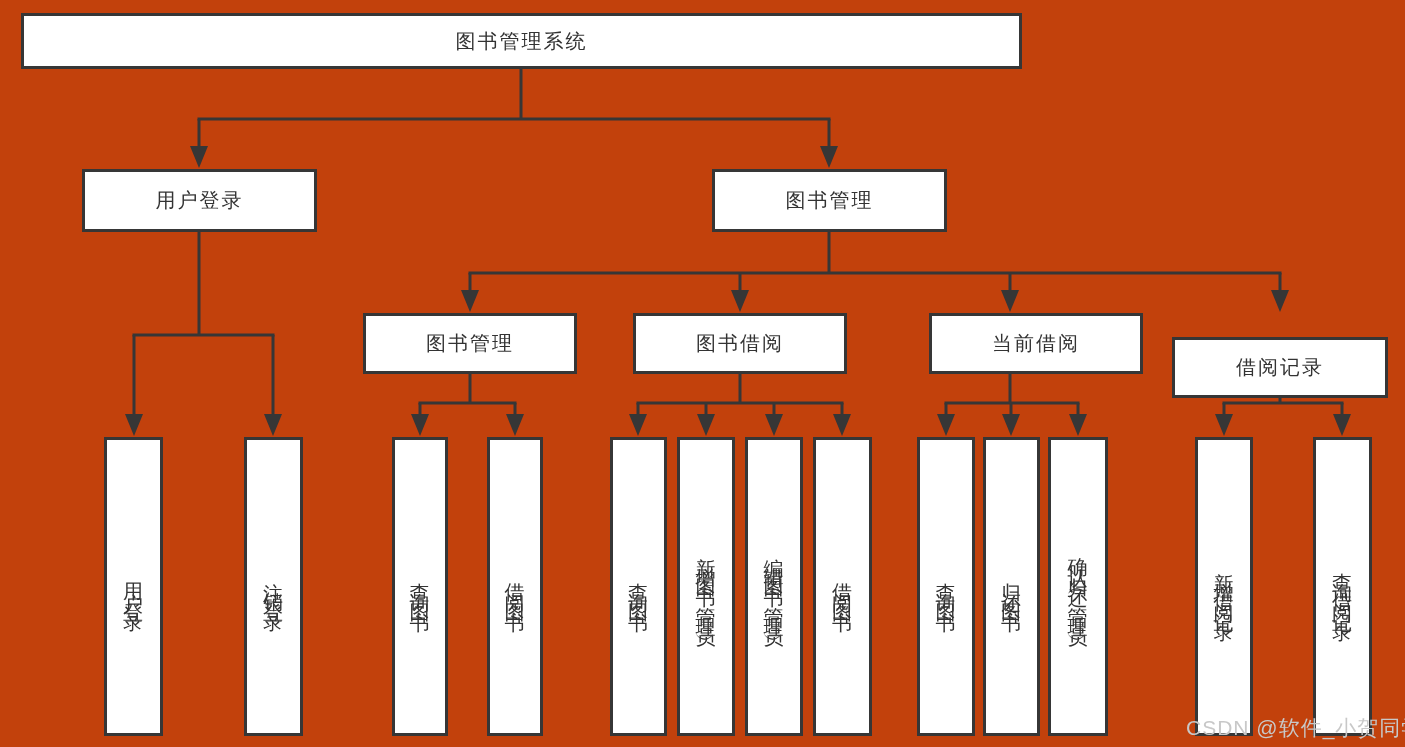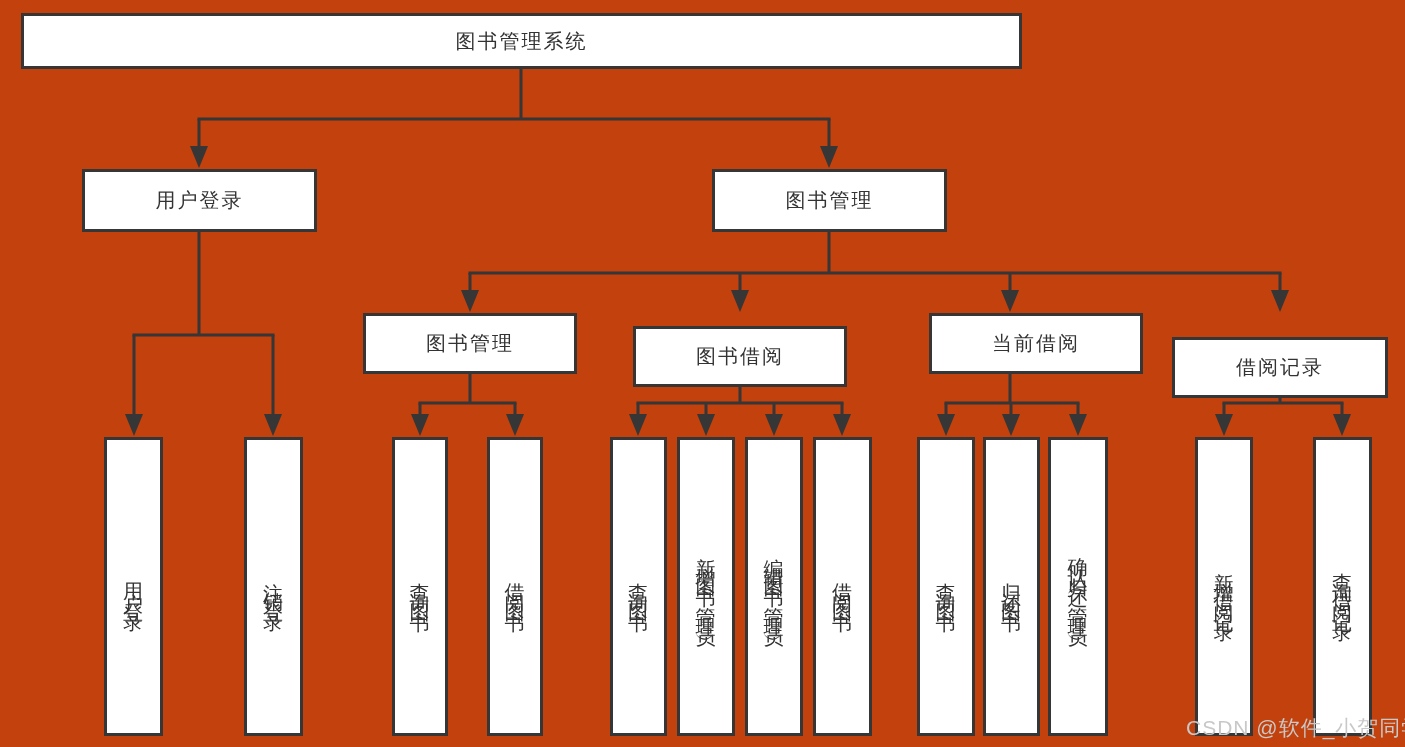--- a/index.html
+++ b/index.html
@@ -126,21 +126,21 @@
       <polygon points="1333,414 1351,414 1342,436"></polygon>
     </g>
   </svg>
 
   <div class="node" style="left:21px; top:13px; width:1001px; height:56px;">图书管理系统</div>
 
   <div class="node" style="left:82px; top:169px; width:235px; height:63px;">用户登录</div>
   <div class="node" style="left:712px; top:169px; width:235px; height:63px;">图书管理</div>
 
   <div class="node" style="left:363px; top:313px; width:214px; height:61px;">图书管理</div>
-  <div class="node" style="left:633px; top:313px; width:214px; height:61px;margin-top:13px;">图书借阅</div>
+  <div class="node" style="left:633px; top:313px; width:214px; height:61px;">图书借阅</div>
   <div class="node" style="left:929px; top:313px; width:214px; height:61px;">当前借阅</div>
   <div class="node" style="left:1172px; top:313px; width:216px; height:61px;margin-top:24px;">借阅记录</div>
 
   <div class="node vnode" style="left:104px; top:437px; width:59px; height:299px;">用户登录</div>
   <div class="node vnode" style="left:244px; top:437px; width:59px; height:299px;">注销登录</div>
 
   <div class="node vnode" style="left:392px; top:437px; width:56px; height:299px;">查询图书</div>
   <div class="node vnode" style="left:487px; top:437px; width:56px; height:299px;">借阅图书</div>
 
   <div class="node vnode" style="left:610px; top:437px; width:57px; height:299px;">查询图书</div>

